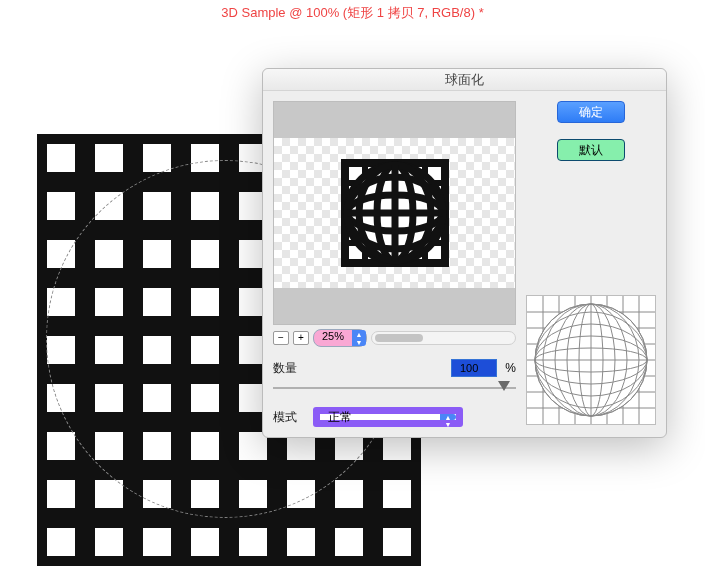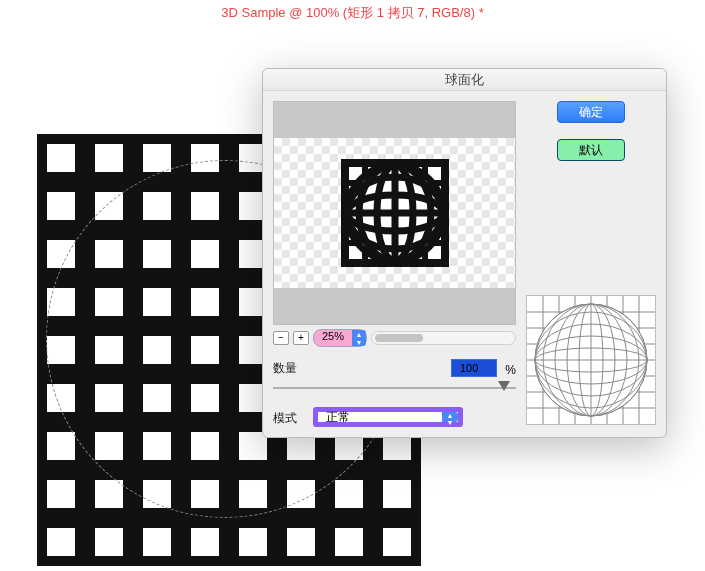--- a/index.html
+++ b/index.html
@@ -119,38 +119,38 @@
       color:#fff;font-size:7px;line-height:1;
     }
     .scroll-track {
       flex:1;height:14px;background:#f4f4f4;border:1px solid #d0d0d0;border-radius:7px;
       position:relative;
     }
     .scroll-thumb {
       position:absolute;left:3px;top:2px;width:48px;height:8px;background:#c4c4c4;border-radius:4px;
     }
     .param-row {
-      display:flex;align-items:flex-end;margin-top:12px;gap:8px;
+      display:flex;align-items:center;margin-top:12px;gap:8px;
     }
     .param-label { font-size:12px; color:#222; width:32px; }
     .param-slot { flex:1; }
     .amount-field {
       width:46px;height:18px;border:1px solid #3573d6;background:#1d4ed8;
       text-align:right;padding-right:18px;font-size:11px;
     }
     .slider {
       height:14px;position:relative;margin-top:4px;
     }
     .slider-track { position:absolute;left:0;right:0;top:6px;height:2px;background:#b0b0b0; }
     .slider-thumb {
       position:absolute;top:0;right:6px;width:0;height:0;
       border-left:6px solid transparent;border-right:6px solid transparent;border-top:10px solid #6a6a6a;
     }
     .select {
-      display:flex;align-items:center;background:#fff;border:5px solid #8b5cf6;
+      display:flex;align-items:center;background:#fff;border:7px solid #8b5cf6;
       border-radius:3px;height:20px;width:150px;
     }
     .select-val { flex:1;padding:0 8px;font-size:12px; }
     .select-arrows {
       width:16px;height:100%;background:#4a86f7;border-radius:0 3px 3px 0;
       display:flex;flex-direction:column;
     }
     .select-arrows div { flex:1;display:flex;align-items:center;justify-content:center;color:#fff;font-size:7px; }
     .btn {
       width:68px;height:22px;border-radius:4px;

